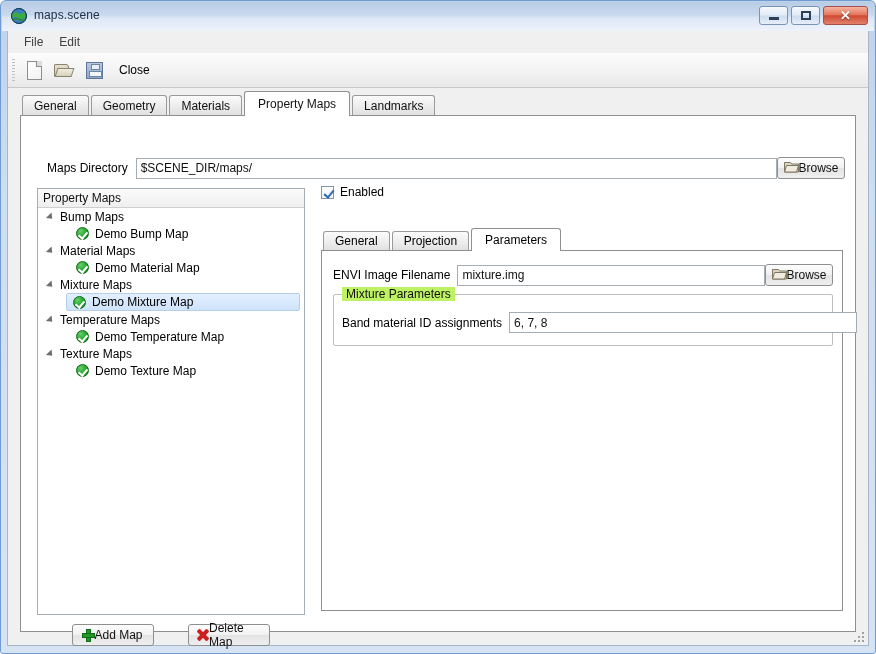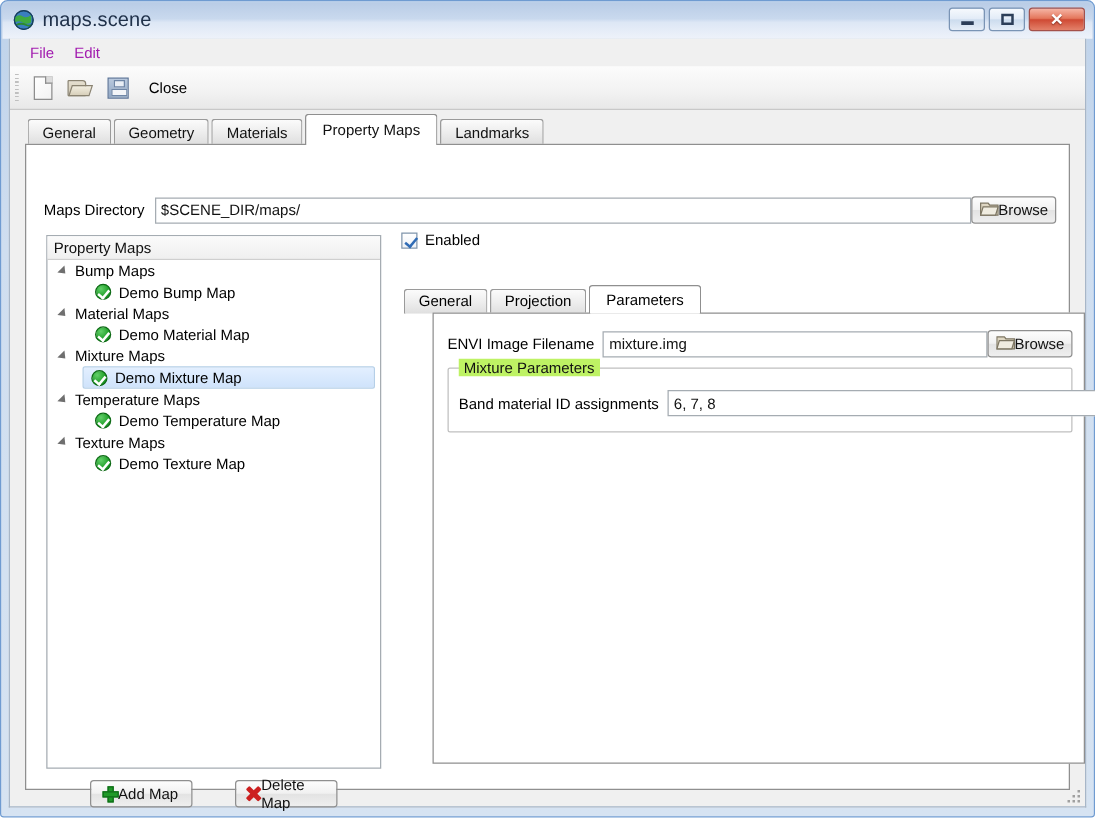--- a/index.html
+++ b/index.html
@@ -35,21 +35,21 @@
     align-items: center;
   }
   .app-icon {
     position: absolute;
     left: 8px; top: 5px;
     width: 18px; height: 18px;
   }
   .title-text {
     position: absolute;
     left: 32px; top: 6px;
-    font-size: 16px;
+    font-size: 12px;
     color: #20314a;
     letter-spacing: 0.1px;
   }
   .winbtns {
     position: absolute;
     right: 6px; top: 4px;
     display: flex;
     gap: 3px;
   }
   .winbtn {
@@ -99,21 +99,21 @@
     left: 0; top: 0;
     width: 100%; height: 22px;
     background: #f0f0f0;
     display: flex;
     align-items: center;
     padding-left: 8px;
   }
   .menuitem {
     padding: 3px 8px;
     font-size: 12px;
-    color: #a21caf;
+    color: #404040;
   }
 
   
   .toolbar {
     position: absolute;
     left: 0; top: 22px;
     width: 100%; height: 35px;
     background: linear-gradient(to bottom, #fcfcfc 0%, #f3f3f3 55%, #e8e8e8 100%);
     border-bottom: 1px solid #c8c8c8;
     display: flex;
@@ -230,20 +230,21 @@
     position: absolute;
     left: 14px; top: 41px;
     width: 810px; height: 22px;
     display: flex;
     align-items: center;
   }
   .dirlabel {
     font-size: 12px;
     margin-right: 8px;
     white-space: nowrap;
+    margin-left: 12px;
   }
   .textinput {
     height: 21px;
     border: 1px solid #a5acb2;
     background: #ffffff;
     font-family: "Liberation Sans", sans-serif;
     font-size: 12px;
     padding: 0 4px;
     line-height: 19px;
     color: #111;
@@ -429,21 +430,20 @@
     z-index: 3;
     position: relative;
     padding: 0 13px;
   }
   .inner-panel {
     position: absolute;
     left: 0; top: 74px;
     width: 522px; height: 361px;
     background: #ffffff;
     border: 1px solid #8f8f8f;
-    margin-left: 25px;
   }
   .field-row {
     position: absolute;
     left: 11px; top: 13px;
     width: 500px;
     display: flex;
     align-items: center;
   }
   .field-label {
     font-size: 12px;

